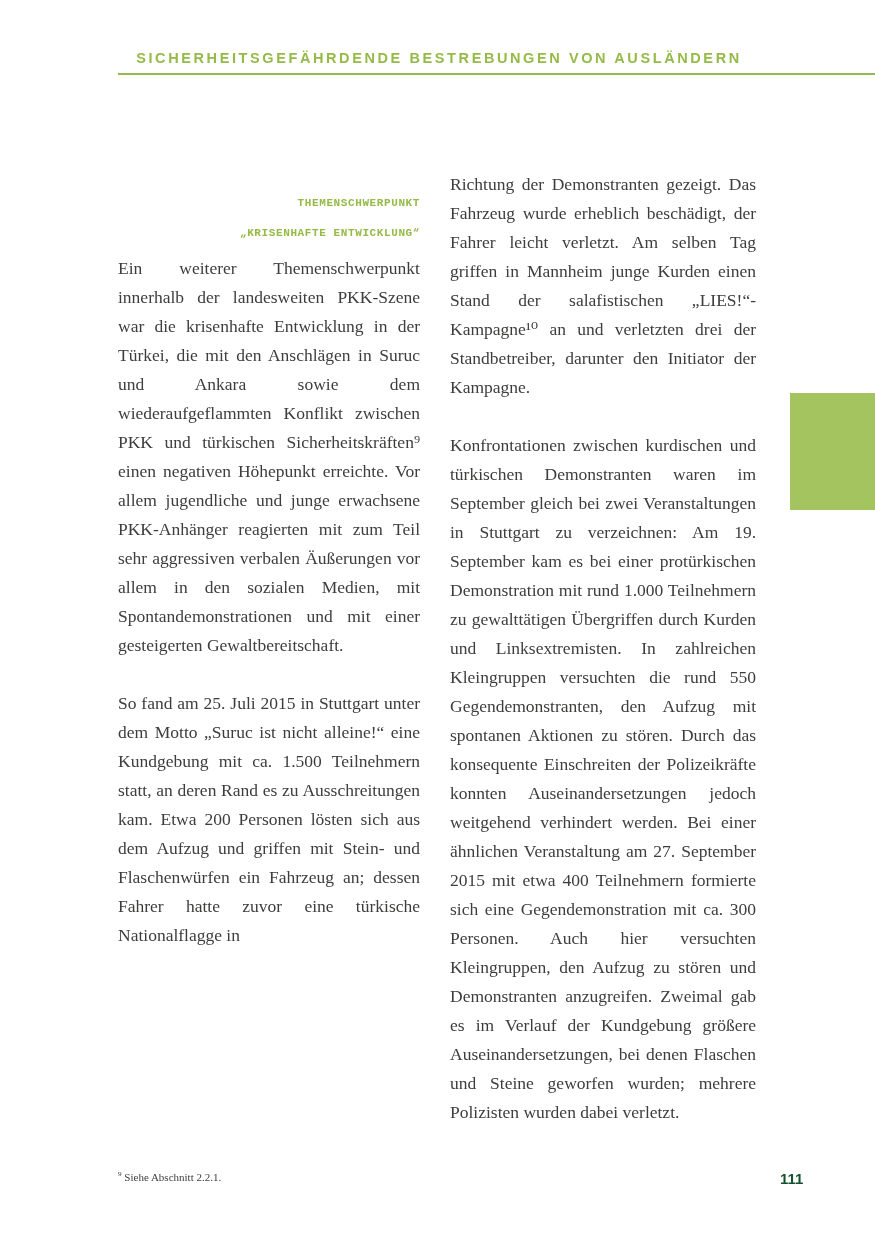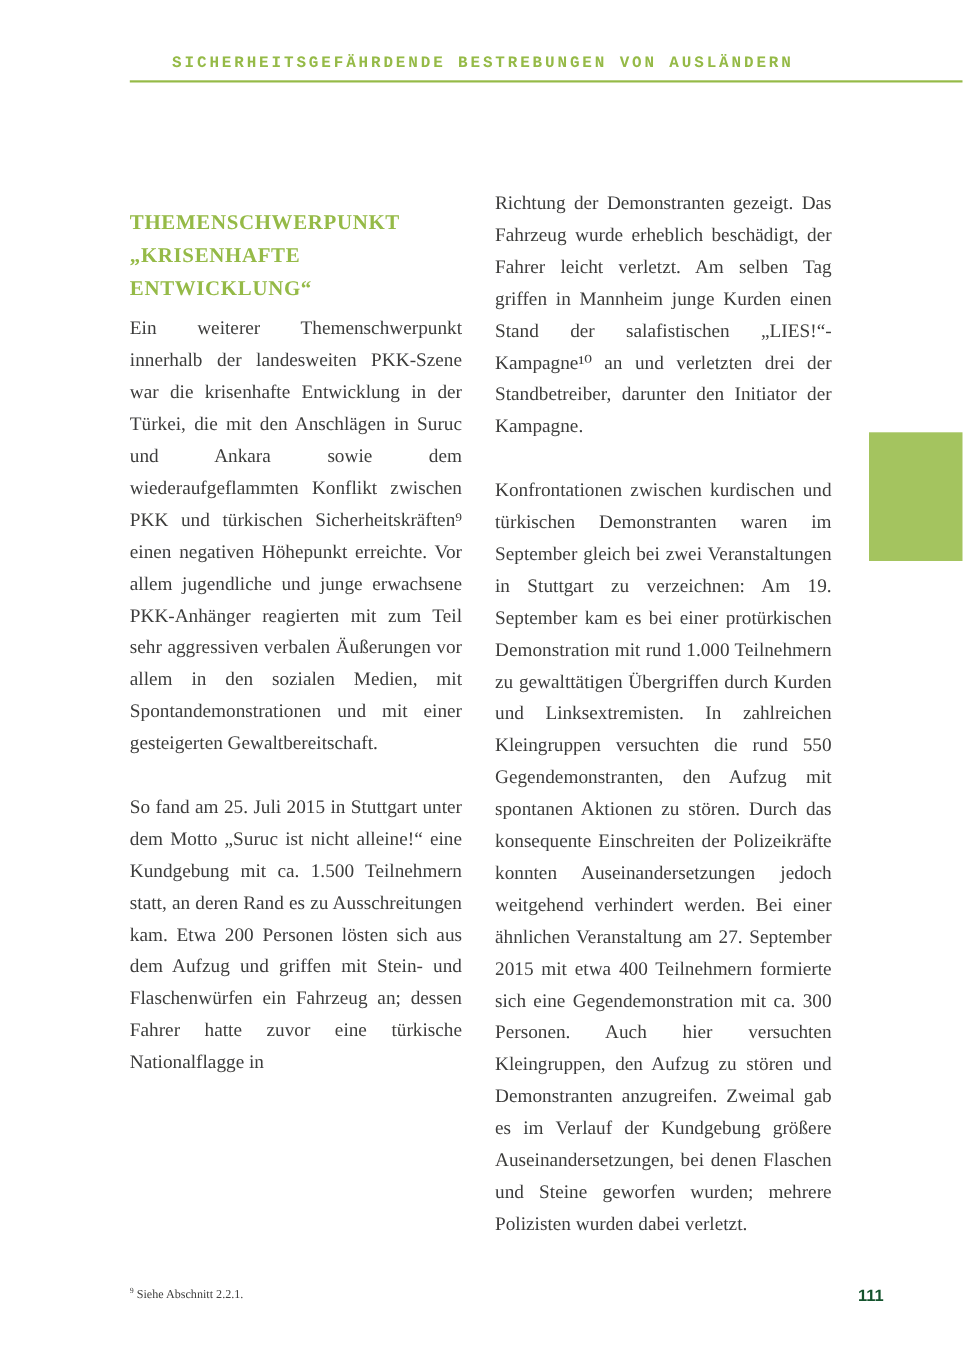--- a/index.html
+++ b/index.html
@@ -10,21 +10,21 @@
     font-family: "Liberation Serif", "DejaVu Serif", serif;
     color: #3d3d3c;
     position: relative;
     overflow: hidden;
   }
   .page { position: relative; width: 875px; height: 1241px; }
 
   
   .page-header { position: absolute; left: 118px; top: 50px; width: 757px; }
   .header-title {
-    font-family: Liberation Mono, monospace;
+    font-family: Liberation Sans, sans-serif;
     font-weight: bold;
     font-size: 14.5px;
     letter-spacing: 2.6px;
     color: #95ba47;
     text-align: center;
     width: 642px;
     white-space: nowrap;
   }
   .header-rule {
     margin-top: 7px;
@@ -42,28 +42,28 @@
     line-height: 29px;
     hyphens: auto;
   }
   .col-left  { left: 118px; width: 302px; }
   .col-right { left: 450px; width: 306px; }
   .col p { margin: 0 0 29px 0; }
   .col p:last-child { margin-bottom: 0; }
 
   
   .section-heading {
-    font-family: Liberation Serif, serif;
-    font-size: 19px;
+    font-family: Liberation Mono, monospace;
+    font-size: 11px;
     font-weight: bold;
     letter-spacing: 0.6px;
     color: #95ba47;
     line-height: 30px;
     margin: 18px 0 6px 0;
-    text-align: left;
+    text-align: right;
   }
   .section-heading .heading-line { display: block; }
 
   sup.fn-marker {
     font-size: 0.65em;
     vertical-align: super;
     line-height: 0;
   }
 
   

